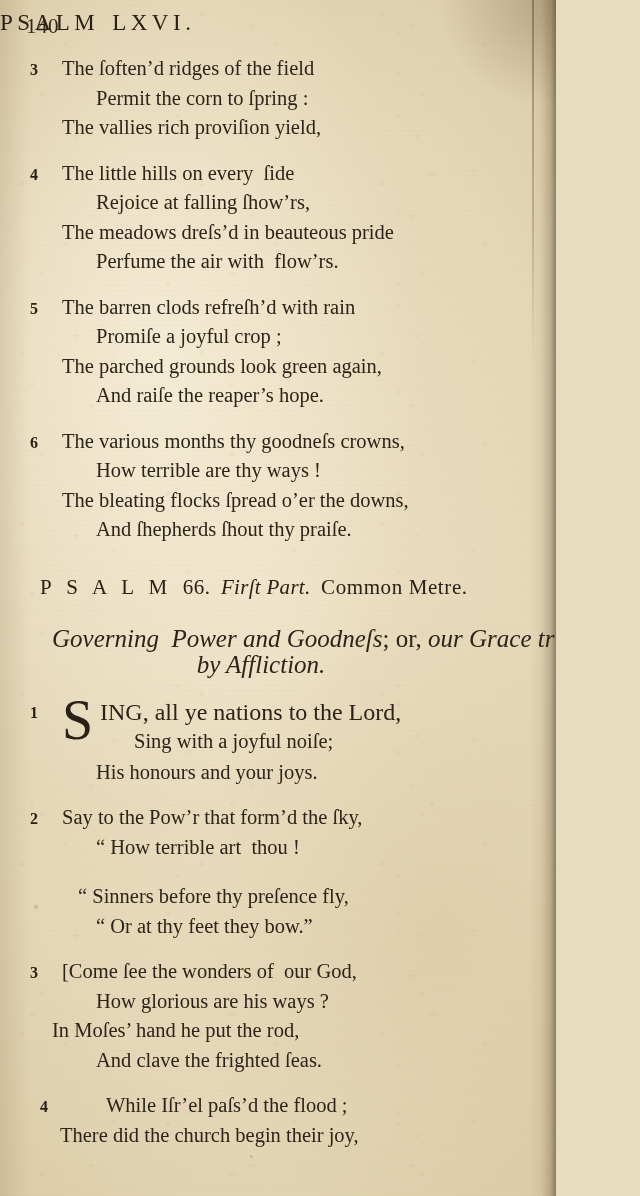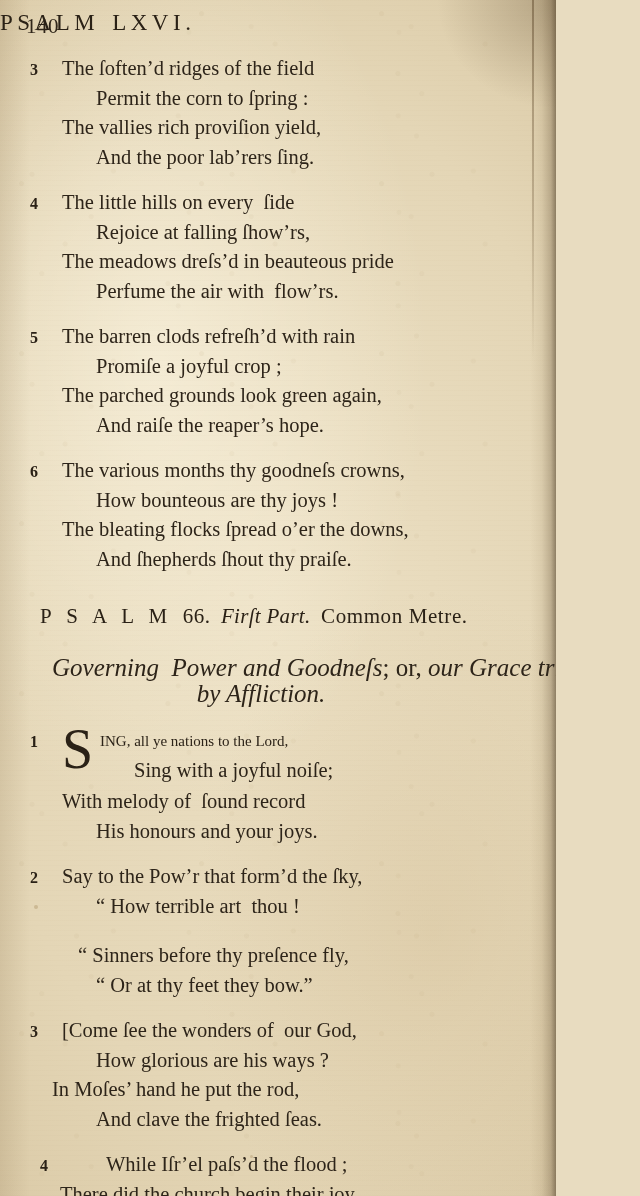--- a/index.html
+++ b/index.html
@@ -197,21 +197,21 @@
     left: 0;
     top: -4px;
     font-size: 56px;
     line-height: 56px;
     color: #2a2116;
   }
   .dc-l1 {
     position: absolute;
     left: 38px;
     top: 2px;
-    font-size: 15px;
+    font-size: 24px;
     line-height: 29.5px;
     white-space: pre;
   }
   .dc-l2 {
     position: absolute;
     left: 72px;
     top: 31px;
     font-size: 20.5px;
     line-height: 29.5px;
     white-space: pre;
@@ -247,40 +247,39 @@
       <div class="folio">140</div>
       <div class="head-title"><span>PSALM</span><span class="gap"></span><span>LXVI.</span></div>
     </div>
 
     <div>
 
       <div class="stanza">
         <div class="vline i0"><span class="vnum">3</span><span>The ſoften’d ridges of the field</span></div>
         <div class="vline i1">Permit the corn to ſpring :</div>
         <div class="vline i0">The vallies rich proviſion yield,</div>
-        <div class="vline i1">And the poor lab’rers ſing.</div>
       </div>
 
       <div class="stanza">
         <div class="vline i0"><span class="vnum">4</span><span>The little hills on every  ſide</span></div>
         <div class="vline i1">Rejoice at falling ſhow’rs,</div>
         <div class="vline i0">The meadows dreſs’d in beauteous pride</div>
         <div class="vline i1">Perfume the air with  flow’rs.</div>
       </div>
 
       <div class="stanza">
         <div class="vline i0"><span class="vnum">5</span><span>The barren clods refreſh’d with rain</span></div>
         <div class="vline i1">Promiſe a joyful crop ;</div>
         <div class="vline i0">The parched grounds look green again,</div>
         <div class="vline i1">And raiſe the reaper’s hope.</div>
       </div>
 
       <div class="stanza">
         <div class="vline i0"><span class="vnum">6</span><span>The various months thy goodneſs crowns,</span></div>
-        <div class="vline i1">How bounteous are thy joys !</div>
+        <div class="vline i1">How terrible are thy ways !</div>
         <div class="vline i0">The bleating flocks ſpread o’er the downs,</div>
         <div class="vline i1">And ſhepherds ſhout thy praiſe.</div>
       </div>
 
     </div>
 
     <div class="psalm-heading"><span class="ps-word">P S A L M</span><span>  </span><span class="ps-num">66.</span><span>  </span><span class="ps-part">Firſt Part.</span><span>  </span><span class="ps-metre">Common Metre.</span></div>
 
     <div class="argument">
       <span class="l1"><span>Governing  Power and Goodneſs</span><span class="rom">;</span><span class="rom"> or, </span><span>our Grace tried</span></span>
@@ -289,21 +288,20 @@
 
     <div>
 
       <div class="stanza first">
         <div class="dropcap-line">
           <span class="vnum">1</span>
           <span class="dropcap">S</span>
           <span class="dc-l1">ING, all ye nations to the Lord,</span>
           <span class="dc-l2">Sing with a joyful noiſe;</span>
         </div>
-        <div class="vline i0">With melody of  ſound record</div>
         <div class="vline i1">His honours and your joys.</div>
       </div>
 
       <div class="stanza">
         <div class="vline i0"><span class="vnum">2</span><span>Say to the Pow’r that form’d the ſky,</span></div>
         <div class="vline i1">“ How terrible art  thou !</div>
         <div class="vline i0" style="margin-left:78px;margin-top:20px;">“ Sinners before thy preſence fly,</div>
         <div class="vline i1">“ Or at thy feet they bow.”</div>
       </div>
 

